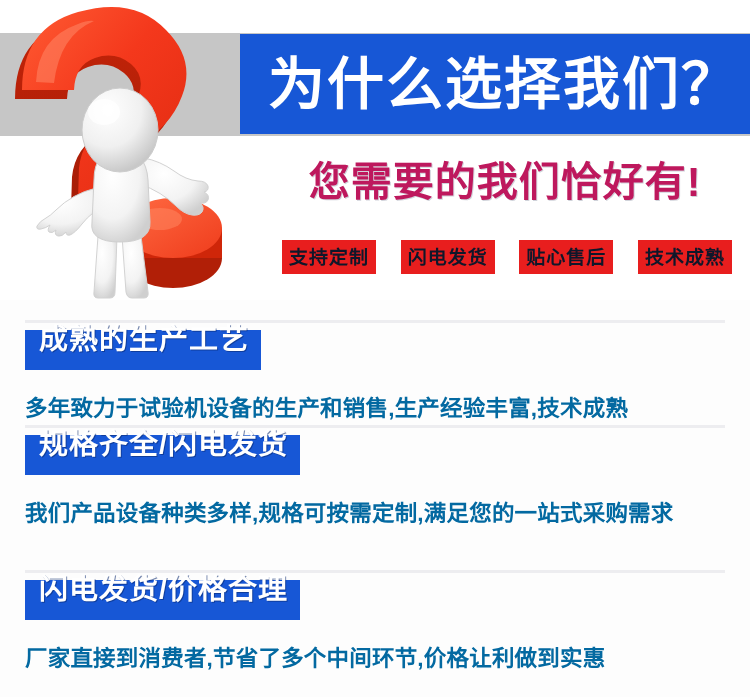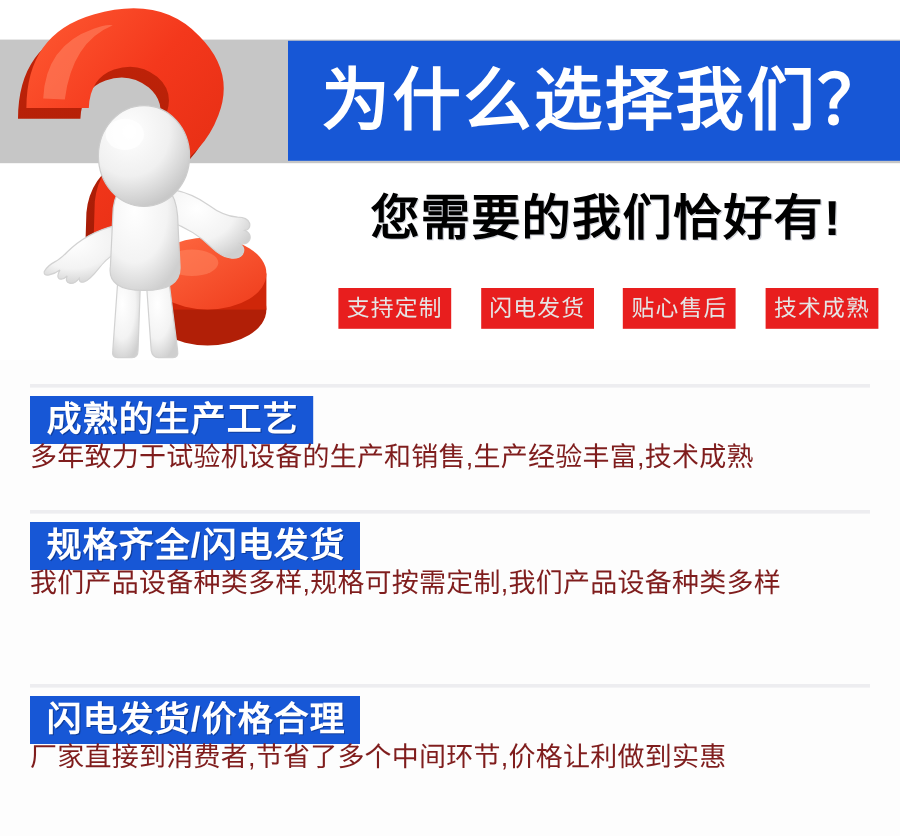--- a/index.html
+++ b/index.html
@@ -56,43 +56,43 @@
   }
 
   .hero-subtitle {
     position: absolute;
     left: 275px;
     top: 152px;
     width: 460px;
     height: 60px;
     line-height: 60px;
     text-align: center;
-    color: #000000;
+    color: #be185d;
     font-size: 41px;
     font-weight: 700;
     letter-spacing: 1px;
     white-space: nowrap;
     text-shadow: 1px 1px 0 rgba(120,130,150,0.35);
   }
 
   .hero-badges {
     position: absolute;
     left: 282px;
     top: 240px;
     width: 450px;
     height: 34px;
     display: flex;
     justify-content: space-between;
     align-items: stretch;
   }
   .badge {
     background: #e81e1e;
-    color: #e5e5e5;
+    color: #0f172a;
     font-size: 19px;
-    font-weight: 400;
+    font-weight: 700;
     letter-spacing: 1px;
     padding: 0 7px;
     display: flex;
     align-items: center;
     justify-content: center;
     white-space: nowrap;
     line-height: 1;
   }
 
   
@@ -132,41 +132,41 @@
     height: 3px;
     background: #ededf0;
   }
   .feature-head {
     position: absolute;
     left: 25px;
     top: 10px;
     height: 40px;
     background: #1757d6;
     display: inline-flex;
-    align-items: center;
-    padding: 0 12px 0 14px;
+    align-items: flex-end;
+    padding: 0 12px 16px 14px;
     box-sizing: border-box;
   }
   .feature-head-text {
     color: #ffffff;
     font-size: 29px;
     font-weight: 700;
     letter-spacing: 1px;
     white-space: nowrap;
     line-height: 1;
     text-shadow: 1px 1px 0 rgba(10,40,110,0.55);
   }
   .feature-body {
     position: absolute;
     left: 25px;
-    top: 40px;
+    top: 68px;
     width: 706px;
-    color: #7f1d1d;
+    color: #0369a1;
     font-size: 22.5px;
-    font-weight: 400;
+    font-weight: 700;
     line-height: 41px;
     letter-spacing: 0.2px;
   }
 </style>
 </head>
 <body>
 
 <div class="banner">
 
   <div class="hero">
@@ -258,21 +258,21 @@
         <span class="feature-head-text">成熟的生产工艺</span>
       </div>
       <div class="feature-body">多年致力于试验机设备的生产和销售,生产经验丰富,技术成熟</div>
     </div>
 
     <div class="feature feature-2">
       <div class="feature-rule"></div>
       <div class="feature-head">
         <span class="feature-head-text">规格齐全/闪电发货</span>
       </div>
-      <div class="feature-body">我们产品设备种类多样,规格可按需定制,我们产品设备种类多样</div>
+      <div class="feature-body">我们产品设备种类多样,规格可按需定制,满足您的一站式采购需求</div>
     </div>
 
     <div class="feature feature-3">
       <div class="feature-rule"></div>
       <div class="feature-head">
         <span class="feature-head-text">闪电发货/价格合理</span>
       </div>
       <div class="feature-body">厂家直接到消费者,节省了多个中间环节,价格让利做到实惠</div>
     </div>
 

